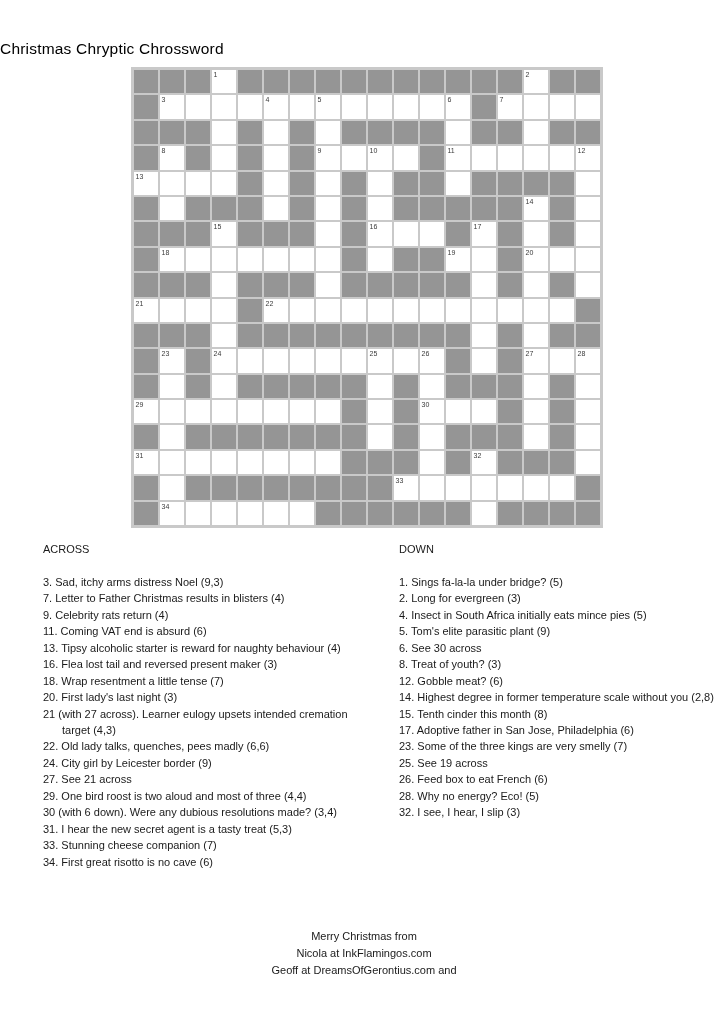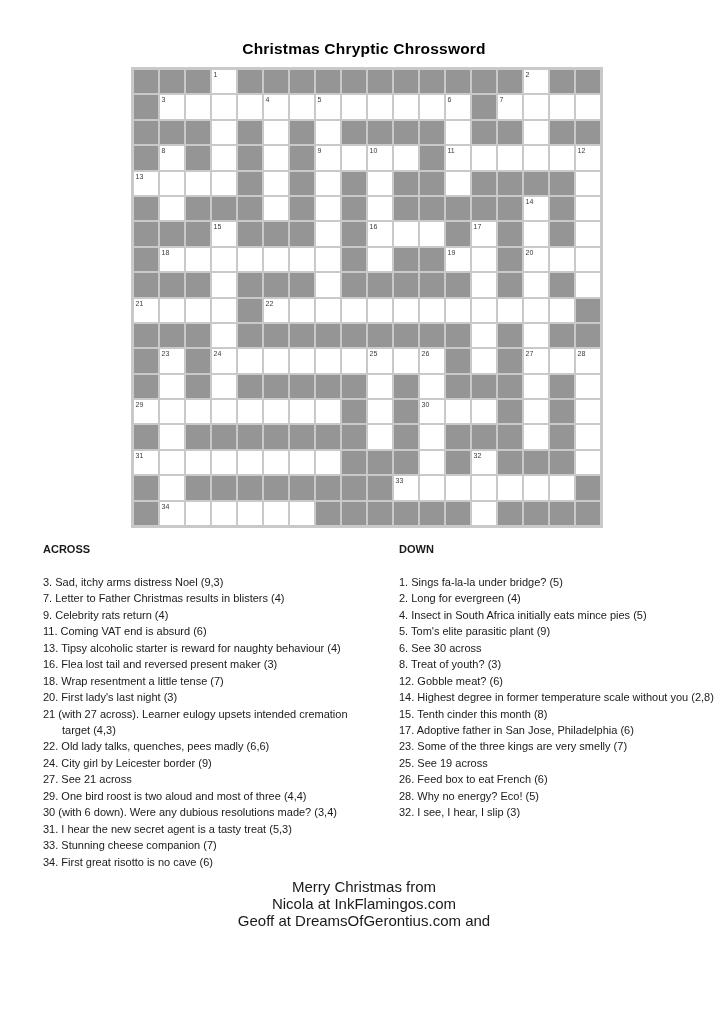--- a/index.html
+++ b/index.html
@@ -6,22 +6,22 @@
   body {
     width: 728px; height: 1029px;
     background: #ffffff;
     font-family: "Liberation Sans", sans-serif;
     position: relative;
     overflow: hidden;
   }
   .page { position: absolute; inset: 0; }
   .title {
     position: absolute; left: 0; right: 0; top: 40px;
-    text-align: center;
-    font-size: 15.5px; font-weight: bold; color: #000;
+    text-align: left;
+    font-size: 15.5px; font-weight: normal; color: #000;
     letter-spacing: 0.2px;
   }
   #grid {
     position: absolute; left: 131px; top: 67px;
     display: grid;
     grid-template-columns: repeat(18, 24px);
     grid-template-rows: repeat(18, 23.4px);
     gap: 2px;
     padding: 3px;
     background: var(--line, #c9c9c9);
@@ -33,27 +33,27 @@
     font-size: 7px; line-height: 9px;
     color: #3a3a3a;
   }
   .clues {
     position: absolute; top: 541px;
     font-size: 11px; line-height: 16.45px;
     color: #1a1a1a;
   }
   #across-col { left: 43px;  width: 320px; }
   #down-col   { left: 363px; width: 356px; margin-left: 36px; }
-  .clues-heading { margin: 0 0 16.45px 0; font-weight: bold; font-size: 11px; }
+  .clues-heading { margin: 0 0 16.45px 0; font-weight: normal; font-size: 11px; }
   .clue { padding-left: 19px; text-indent: -19px; }
   .it { }
   .footer {
-    position: absolute; left: 0; right: 0; top: 878px;
+    position: absolute; left: 0; right: 0; top: 928px;
     text-align: center;
-    font-size: 15px; line-height: 17px; color: #1a1a1a;
+    font-size: 11px; line-height: 17px; color: #1a1a1a;
   }
 </style>
 </head>
 <body>
 
 <div class="page">
 
   <div class="title">Christmas Chryptic Chrossword</div>
 
   <div id="grid">
@@ -471,21 +471,21 @@
         <div class="clue"><span>31. I hear the new secret agent is a tasty treat (5,3)</span></div>
         <div class="clue"><span>33. Stunning cheese companion (7)</span></div>
         <div class="clue"><span>34. First great risotto is no cave (6)</span></div>
       </div>
   </div>
 
   <div class="clues" id="down-col">
     <div class="clues-heading">DOWN</div>
     <div id="down-list">
         <div class="clue"><span>1. Sings fa-la-la under bridge? (5)</span></div>
-        <div class="clue"><span>2. Long for evergreen (4)</span></div>
+        <div class="clue"><span>2. Long for evergreen (3)</span></div>
         <div class="clue"><span>4. Insect in South Africa initially eats mince pies (5)</span></div>
         <div class="clue"><span>5. Tom's elite parasitic plant (9)</span></div>
         <div class="clue"><span>6. </span><span class="it">See 30 across</span></div>
         <div class="clue"><span>8. Treat of youth? (3)</span></div>
         <div class="clue"><span>12. Gobble meat? (6)</span></div>
         <div class="clue"><span>14. Highest degree in former temperature scale without you (2,8)</span></div>
         <div class="clue"><span>15. Tenth cinder this month (8)</span></div>
         <div class="clue"><span>17. Adoptive father in San Jose, Philadelphia (6)</span></div>
         <div class="clue"><span>23. Some of the three kings are very smelly (7)</span></div>
         <div class="clue"><span>25. </span><span class="it">See 19 across</span></div>

